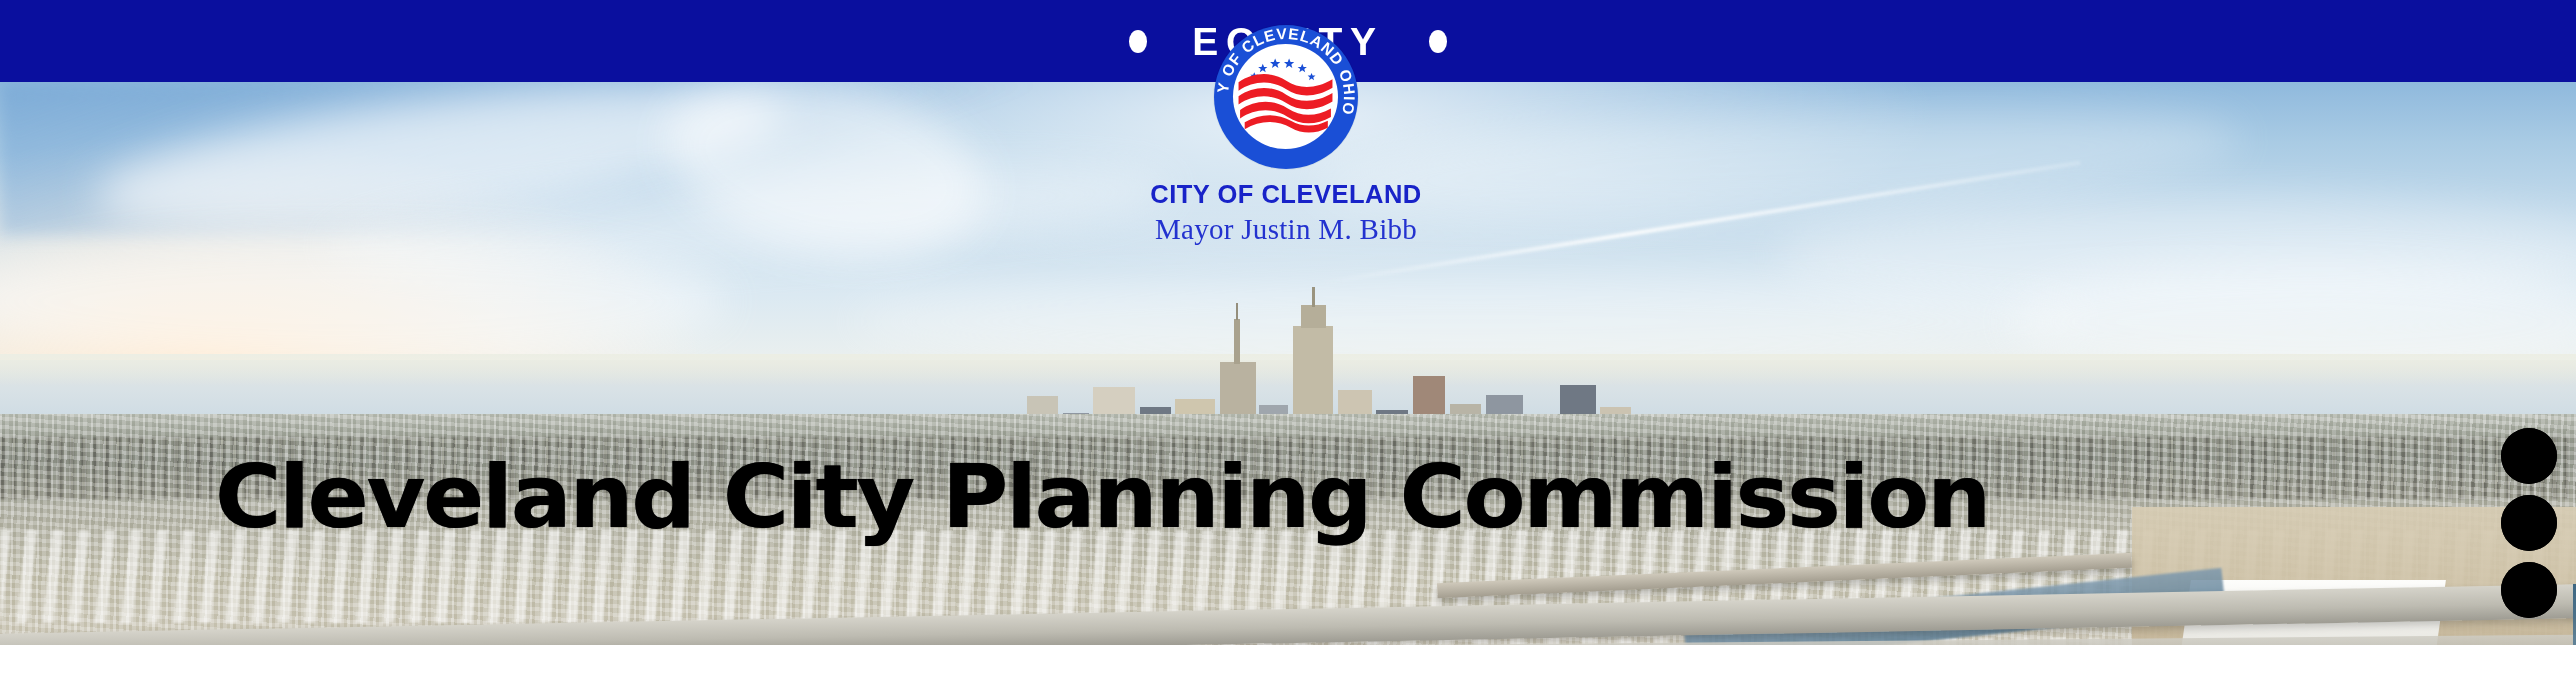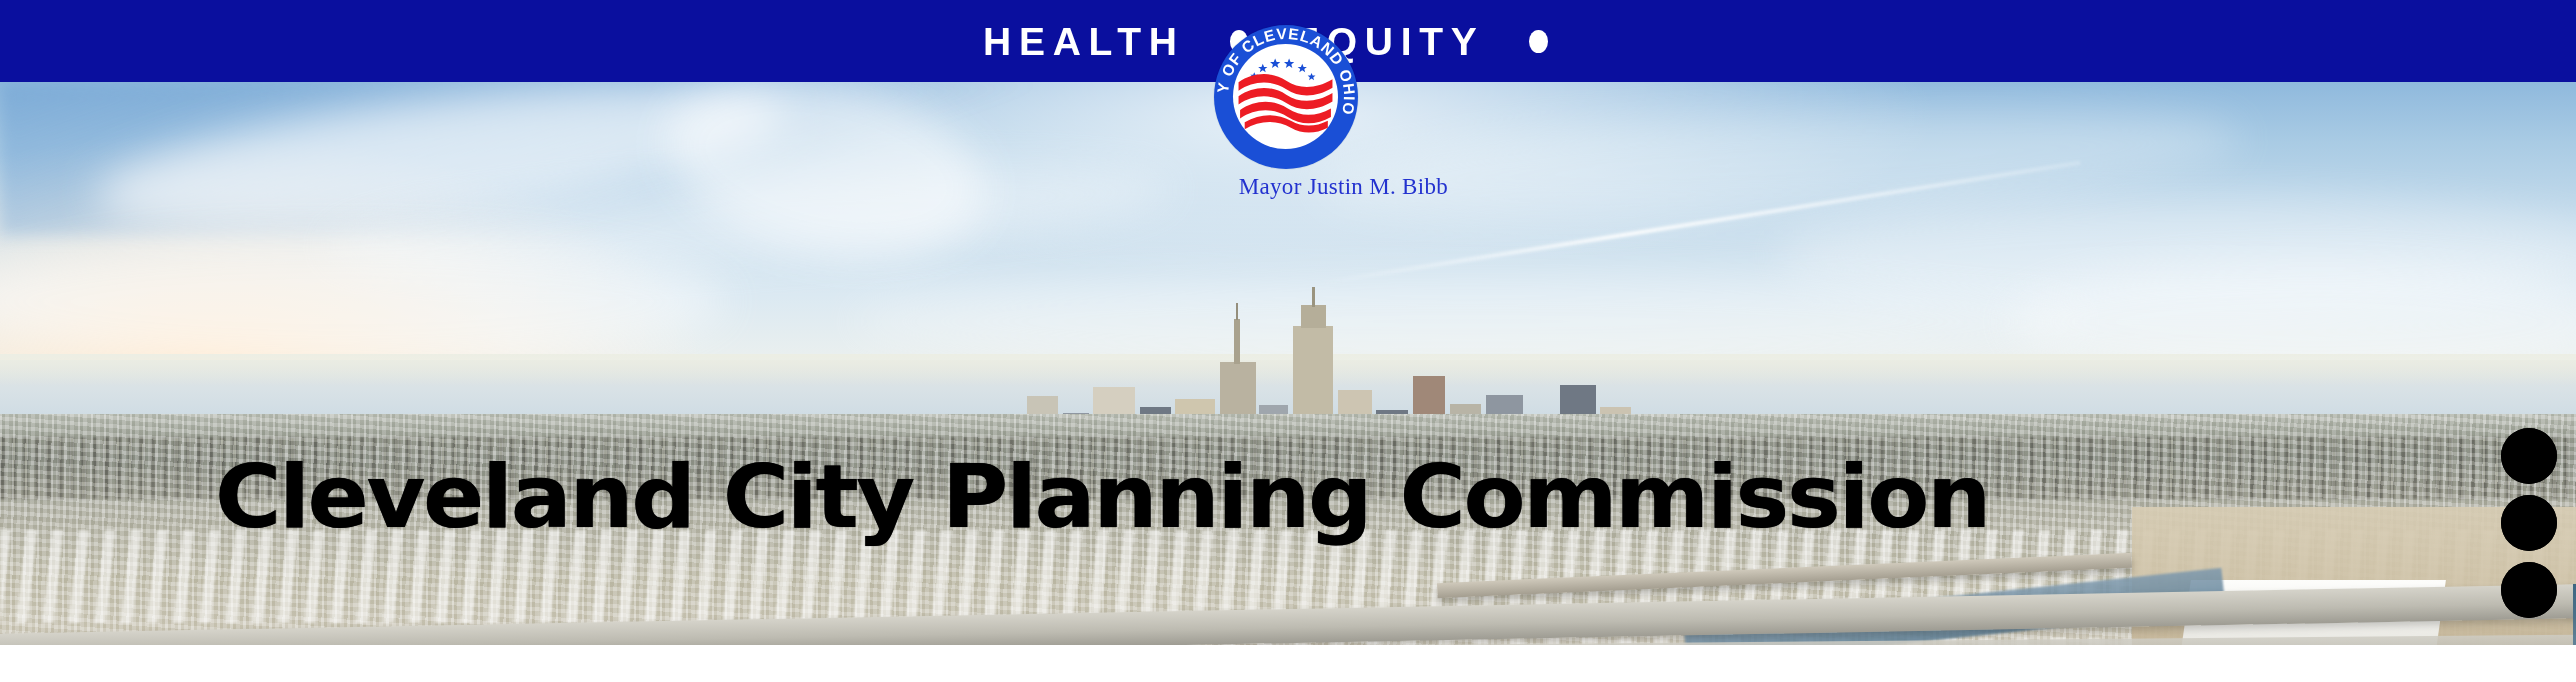--- a/index.html
+++ b/index.html
@@ -195,23 +195,22 @@
     font-family:"Liberation Sans", sans-serif;
     font-weight:700;
     font-size:25.5px;
     letter-spacing:0.5px;
   }
   .logo-sub {
     margin-top:4.6px;
     color:#2332cf;
     font-family:"Liberation Serif", serif;
     font-weight:400;
-    font-size:23px;
+    font-size:29px;
     letter-spacing:0.3px;
-    text-align:right;
   }
 
   
   .headline {
     position:absolute; left:0; top:454px; width:2204px;
     text-align:center;
     pointer-events:none;
   }
   .headline span {
     display:inline-block;
@@ -242,21 +241,20 @@
     opacity:.9;
   }
 </style>
 </head>
 <body>
 
 <div class="page">
 
   <div class="tagline-bar">
     <div class="tagline-inner">
-      <div class="tagline-word">HEALTH</div>
       <div class="tagline-dot"></div>
       <div class="tagline-word">EQUITY</div>
       <div class="tagline-dot"></div>
     </div>
   </div>
 
   <div class="hero">
 
     <div class="sky">
       <div class="blue-tint-tl"></div>
@@ -343,20 +341,21 @@
       <svg class="seal-flag" viewBox="0 0 126 86" preserveAspectRatio="none">
         <g fill="#ED1C24">
           <path d="M2,20 C22,6 46,6 64,18 C82,30 104,28 124,16 L124,27 C104,39 82,41 64,29 C46,17 22,17 2,31 Z"></path>
           <path d="M2,38 C22,24 46,24 64,36 C82,48 104,46 124,34 L124,45 C104,57 82,59 64,47 C46,35 22,35 2,49 Z"></path>
           <path d="M4,56 C24,42 48,42 66,54 C84,66 104,64 122,54 L122,65 C104,75 84,77 66,65 C48,53 24,53 4,67 Z"></path>
           <path d="M10,72 C30,60 52,60 70,70 C86,79 102,78 118,70 L118,79 C102,87 86,88 70,79 C52,69 30,69 10,81 Z"></path>
         </g>
       </svg>
     </div>
 
+    <div class="logo-title">CITY OF CLEVELAND</div>
     <div class="logo-sub">Mayor Justin M. Bibb</div>
   </div>
 
   <div class="headline">
     <span>Cleveland City Planning Commission</span>
   </div>
 
   <div class="social">
 
     <a class="soc" href="#">

